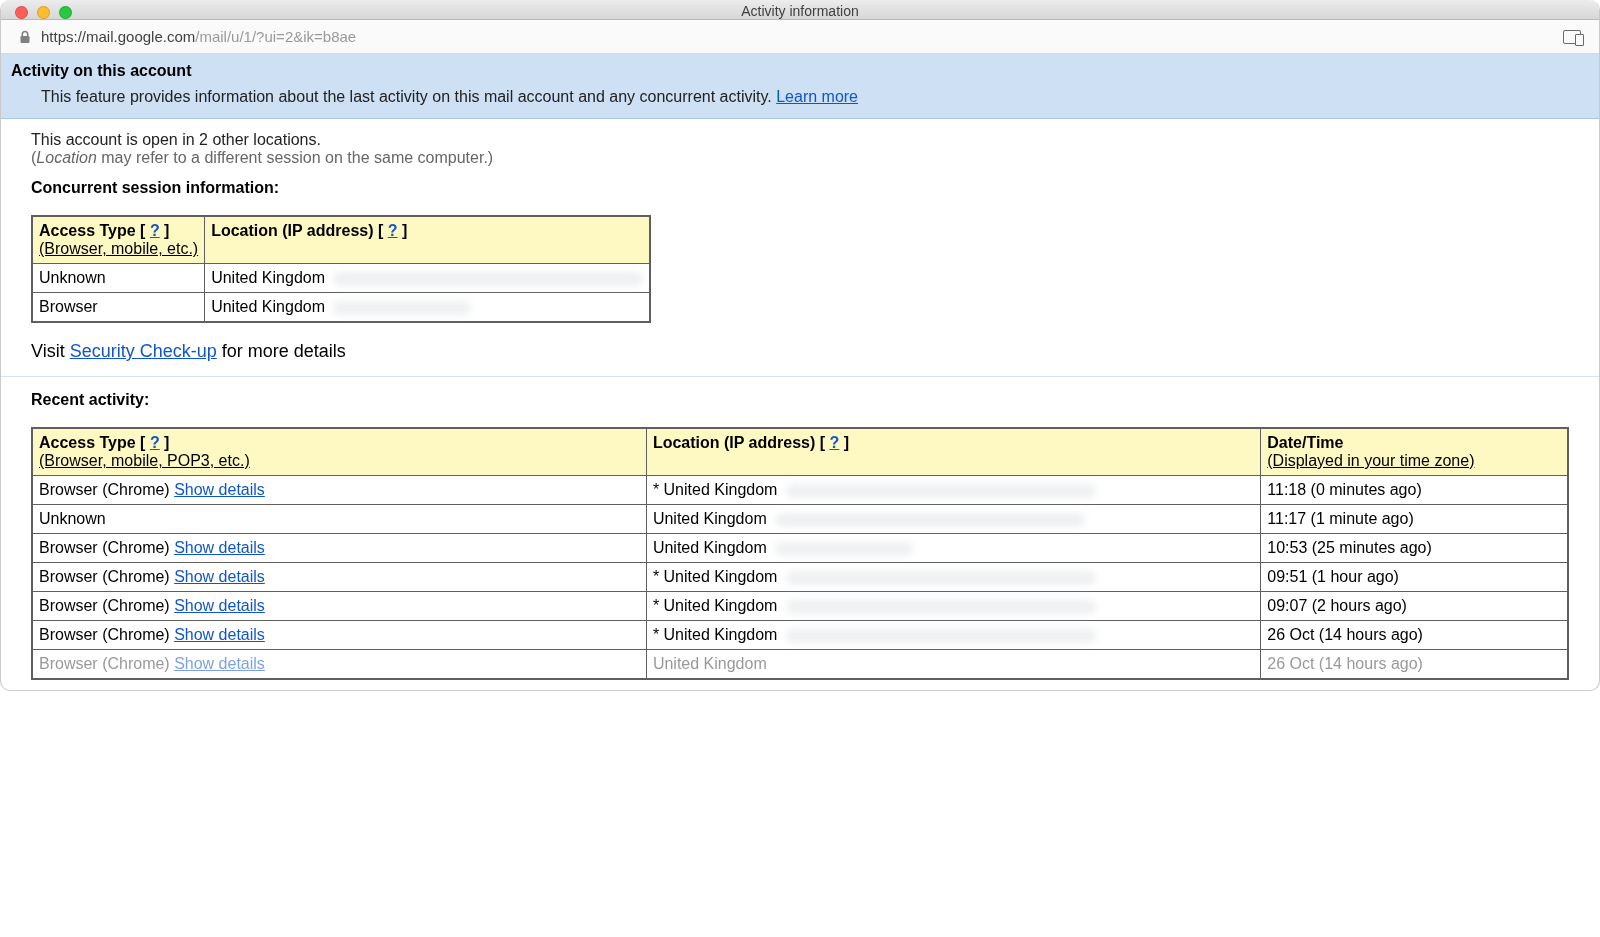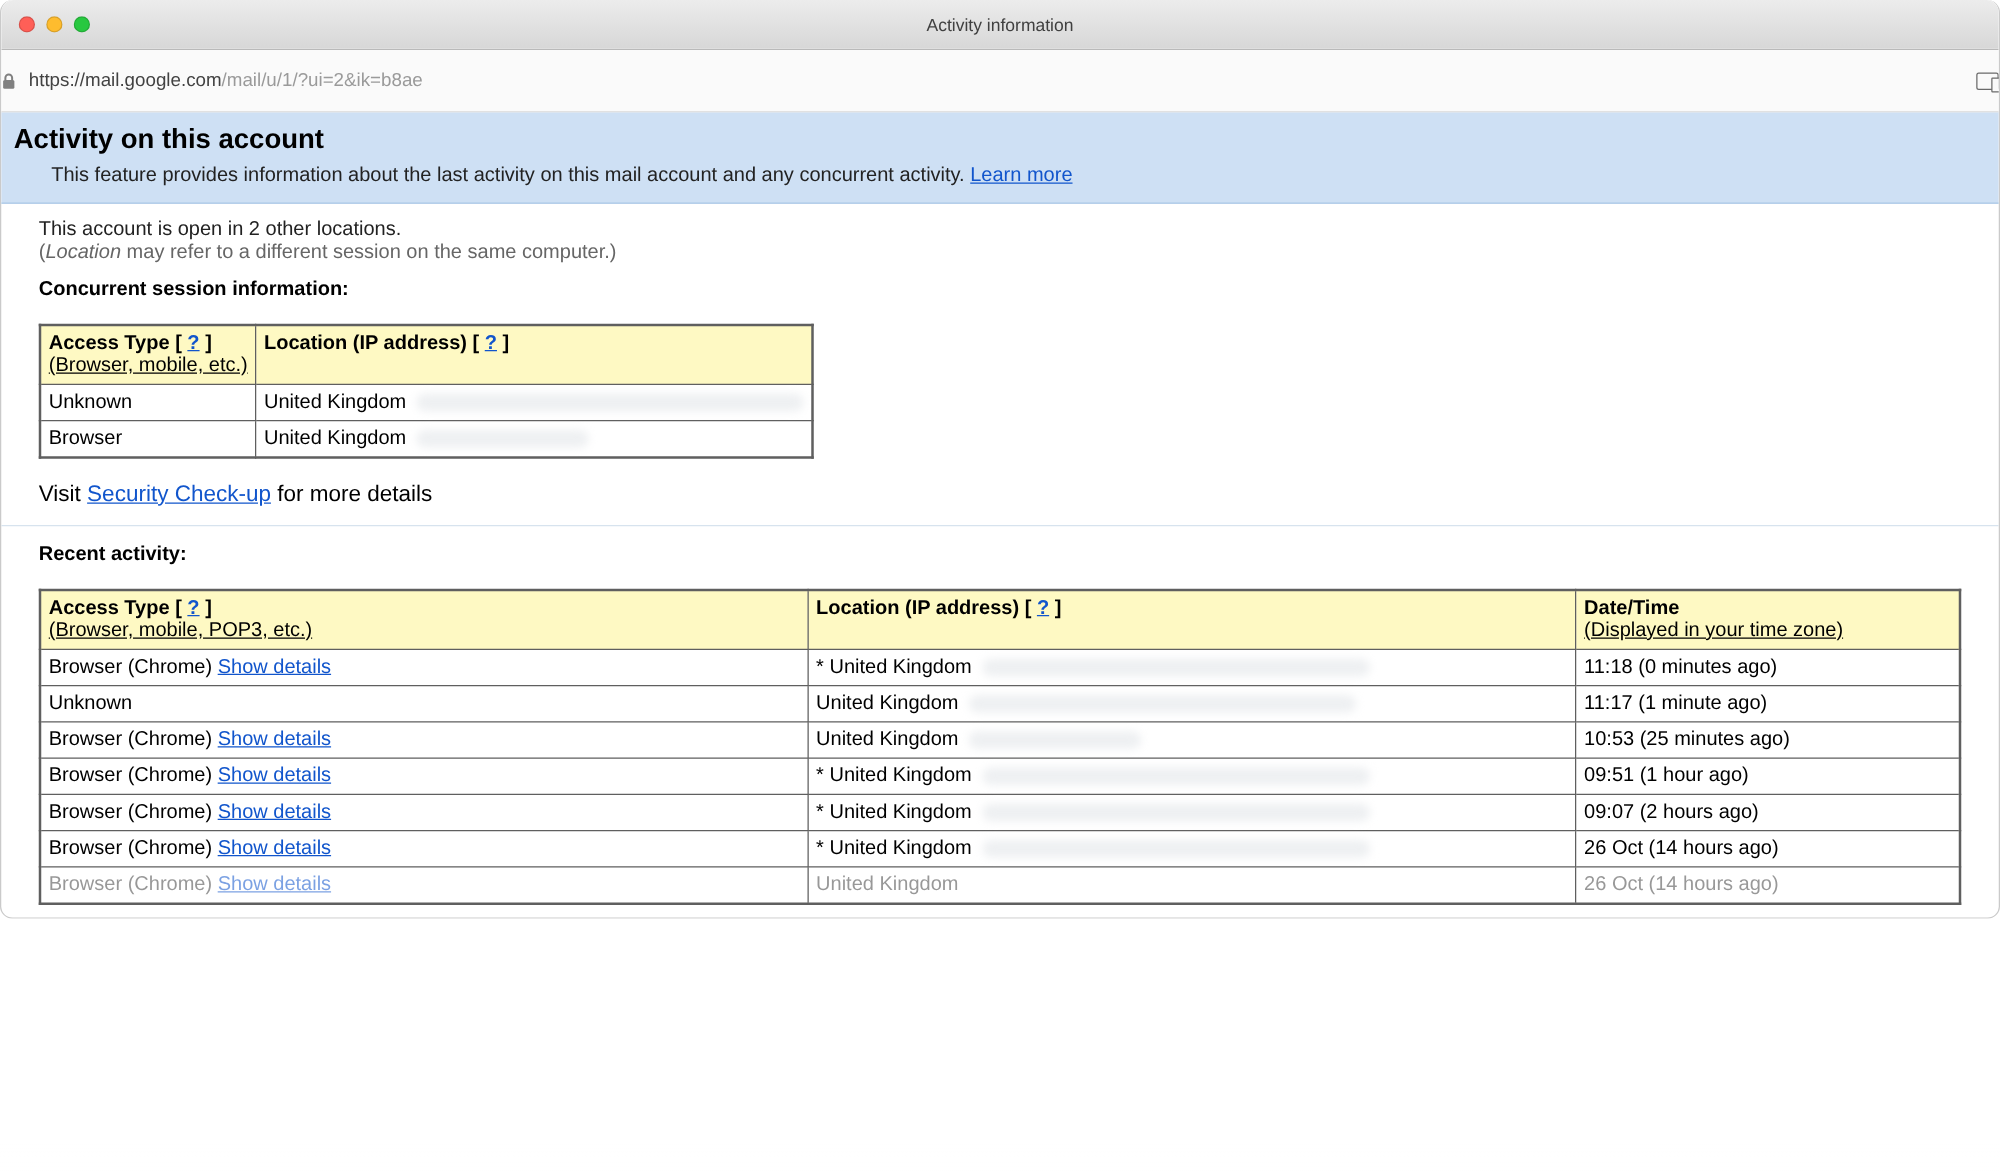--- a/index.html
+++ b/index.html
@@ -7,25 +7,25 @@
       margin: 0;
       padding: 0;
     }
     body {
       font-family: -apple-system, BlinkMacSystemFont, "Helvetica Neue", Arial, sans-serif;
       background: #fff;
       font-size: 16px;
     }
     
     .title-bar {
-      height: 40px;
+      height: 20px;
       background: linear-gradient(#ececec, #d7d7d7);
       border-bottom: 1px solid #b9b9b9;
       display: flex;
-      align-items: center;
+      align-items: flex-end;
       position: relative;
       border-top-left-radius: 10px;
       border-top-right-radius: 10px;
     }
     .traffic-lights {
       display: flex;
       gap: 9px;
       margin-left: 14px;
     }
     .tl {
@@ -41,26 +41,26 @@
       position: absolute;
       left: 0; right: 0;
       text-align: center;
       font-size: 14px;
       color: #404040;
       font-weight: 500;
       pointer-events: none;
     }
     
     .url-bar {
-      height: 50px;
+      height: 34px;
       background: #fafafa;
       border-bottom: 1px solid #d9d9d9;
       display: flex;
       align-items: center;
-      padding: 0 0;
+      padding: 0 18px;
       font-size: 15px;
       color: #9a9a9a;
       justify-content: space-between;
     }
     .url-left {
       display: flex;
       align-items: center;
       gap: 10px;
     }
     .lock-icon {
@@ -90,21 +90,21 @@
       border:1.5px solid #6a6a6a;
       border-radius:1px;
     }
     
     .banner {
       background: #cee0f4;
       border-bottom: 1px solid #aac8e6;
       padding: 8px 10px 12px 10px;
     }
     .banner h1 {
-      font-size: 22px;
+      font-size: 16px;
       font-weight: 700;
       color: #000;
       margin-bottom: 8px;
     }
     .banner .sub {
       font-size: 16px;
       color: #222;
       padding-left: 30px;
     }
     a {

